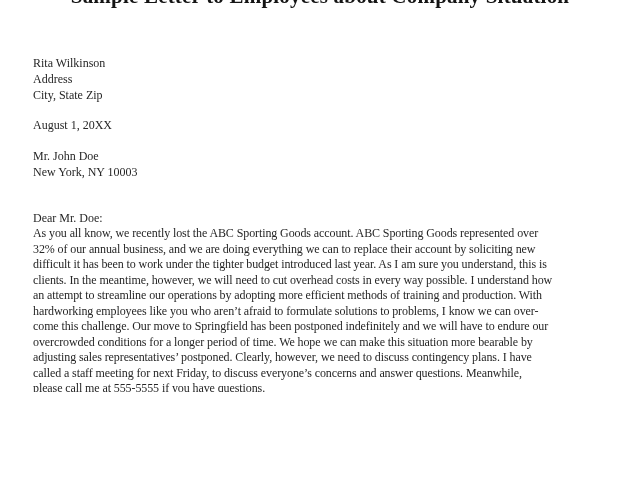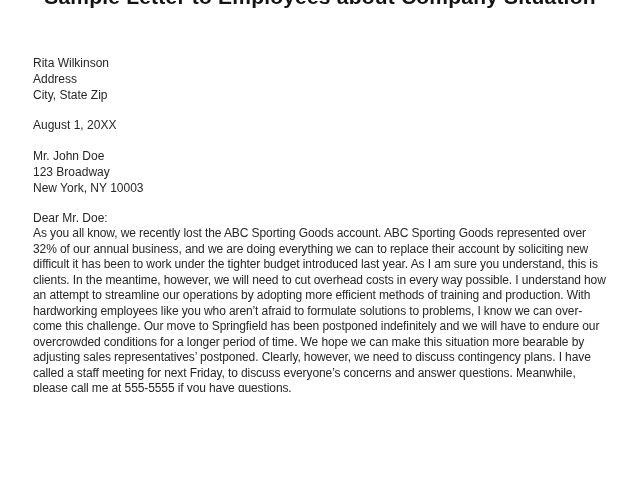--- a/index.html
+++ b/index.html
@@ -6,21 +6,21 @@
     margin: 0;
     padding: 0;
     background: #ffffff;
   }
   .page {
     position: relative;
     width: 640px;
     height: 392px;
     background: #ffffff;
     overflow: hidden;
-    font-family: Liberation Sans, sans-serif;
+    font-family: Liberation Serif, serif;
     color: #262626;
     border-radius: 24px;
   }
   .clipped-heading {
     position: absolute;
     top: -16px;
     left: 0;
     right: 0;
     text-align: center;
     font-size: 21px;
@@ -59,21 +59,20 @@
   <div class="block sender-block">
     <div>Rita Wilkinson</div>
     <div>Address</div>
     <div>City, State Zip</div>
   </div>
 
   <div class="block date-line">August 1, 20XX</div>
 
   <div class="block recipient-block">
     <div>Mr. John Doe</div>
-    <div>123 Broadway</div>
     <div>New York, NY 10003</div>
   </div>
 
   <div class="block salutation">Dear Mr. Doe:</div>
 
   <div class="block body-block">
     <div>As you all know, we recently lost the ABC Sporting Goods account. ABC Sporting Goods represented over</div>
     <div>32% of our annual business, and we are doing everything we can to replace their account by soliciting new</div>
     <div>difficult it has been to work under the tighter budget introduced last year. As I am sure you understand, this is</div>
     <div>clients. In the meantime, however, we will need to cut overhead costs in every way possible. I understand how</div>

